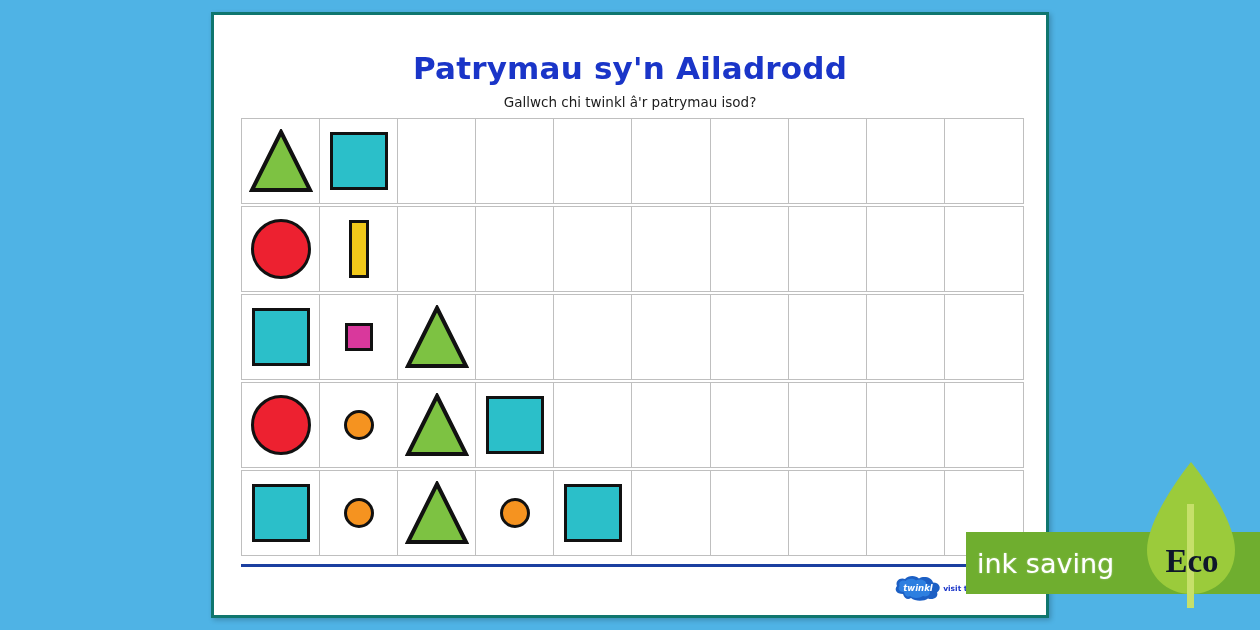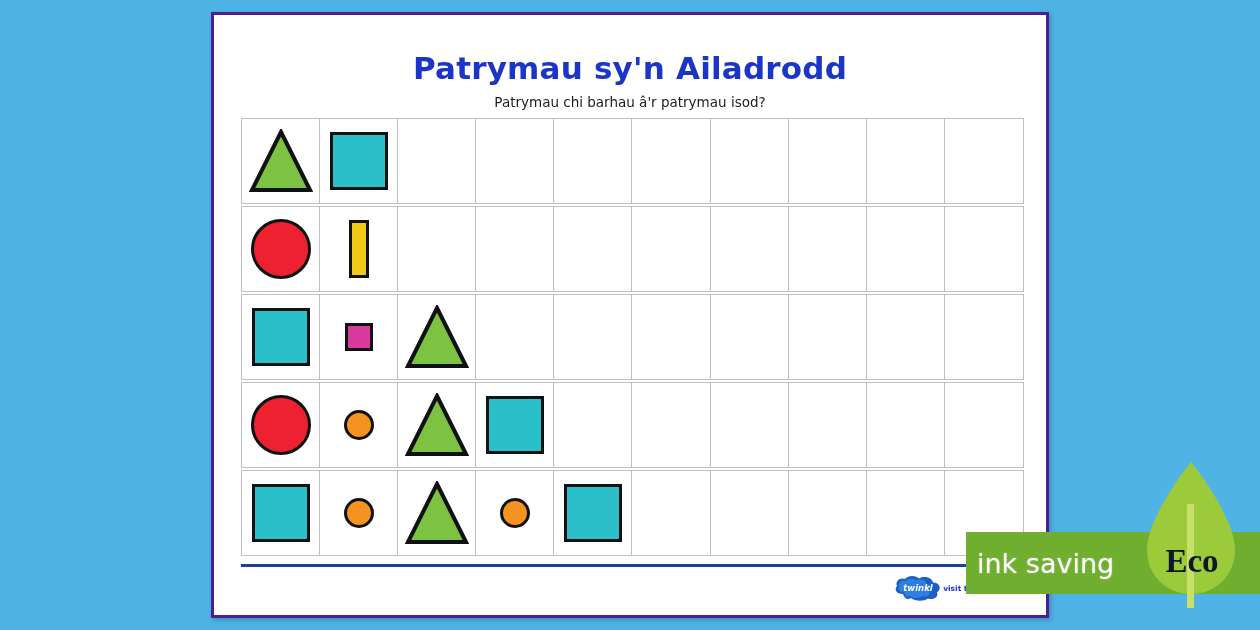--- a/index.html
+++ b/index.html
@@ -17,21 +17,21 @@
   }
 
   
   #worksheet-page {
     position: absolute;
     left: 211px;
     top: 12px;
     width: 838px;
     height: 606px;
     background: #FFFFFF;
-    border: 3px solid #4c1d95;
+    border: 3px solid #0f766e;
     box-shadow: 2px 2px 5px rgba(0,0,0,0.22);
   }
 
   
   #page-header {
     text-align: center;
     padding-top: 36px;
   }
   #page-title {
     color: #1A35C8;
@@ -169,21 +169,21 @@
     z-index: 11;
   }
 </style>
 </head>
 <body>
 
 <div id="worksheet-page">
 
   <div id="page-header">
     <div id="page-title">Patrymau sy'n Ailadrodd</div>
-    <div id="page-subtitle">Patrymau chi barhau â'r patrymau isod?</div>
+    <div id="page-subtitle">Gallwch chi twinkl â'r patrymau isod?</div>
   </div>
 
   <div id="pattern-grid">
       <div class="pattern-row">
         <div class="pattern-cell">
           <svg viewBox="0 0 64 64" class="shape shape-triangle">
             <polygon points="32,3 61,61 3,61" fill="#7DC242" stroke="#111111" stroke-width="4" stroke-linejoin="miter"></polygon>
           </svg>
         </div>
         <div class="pattern-cell">

